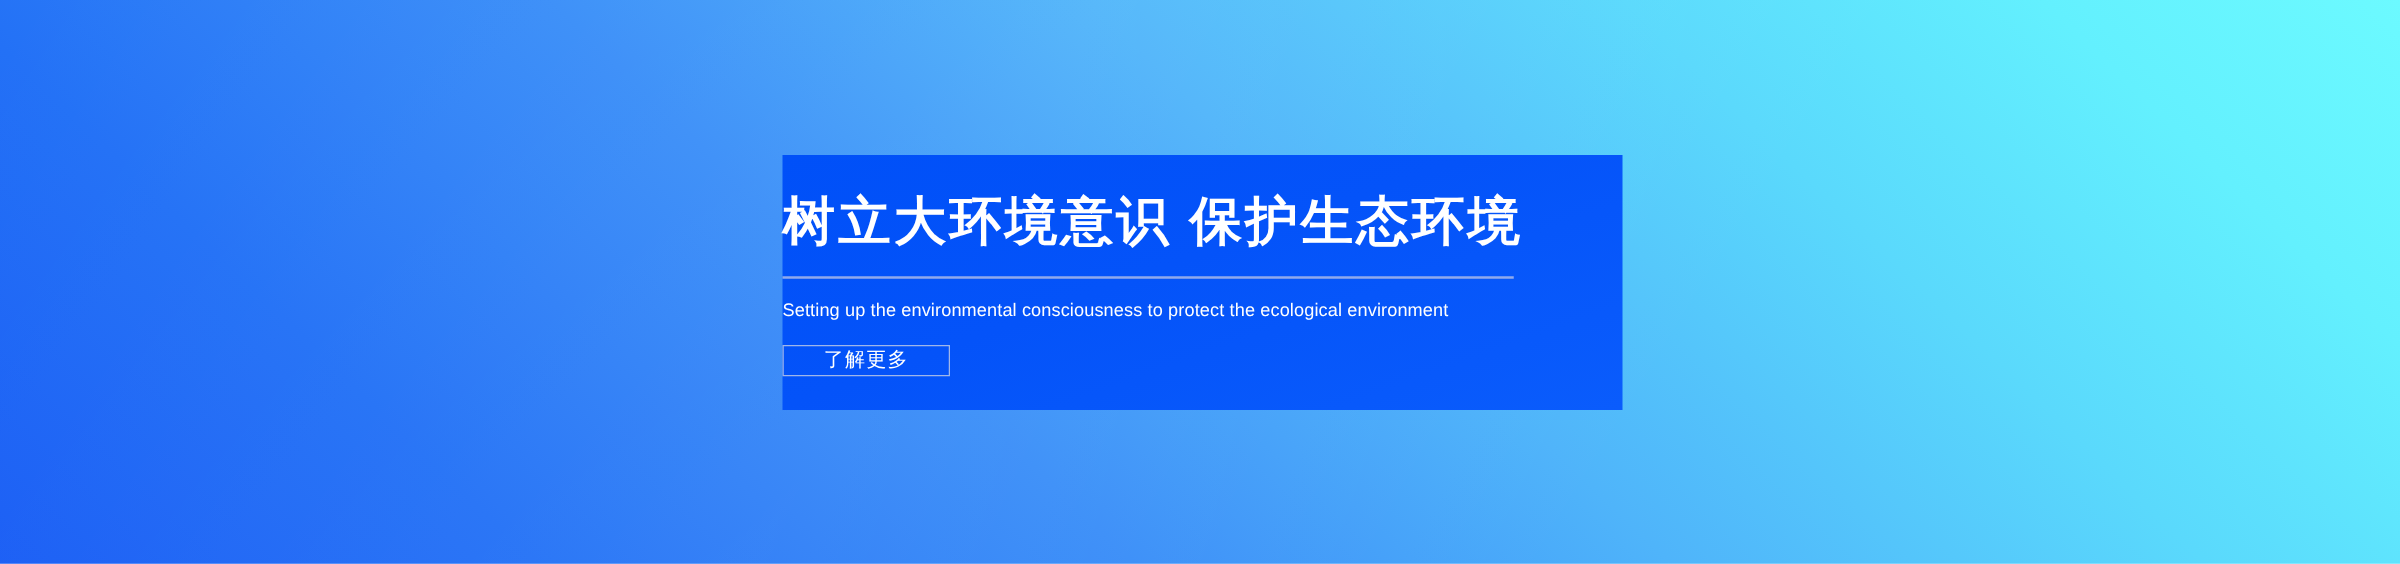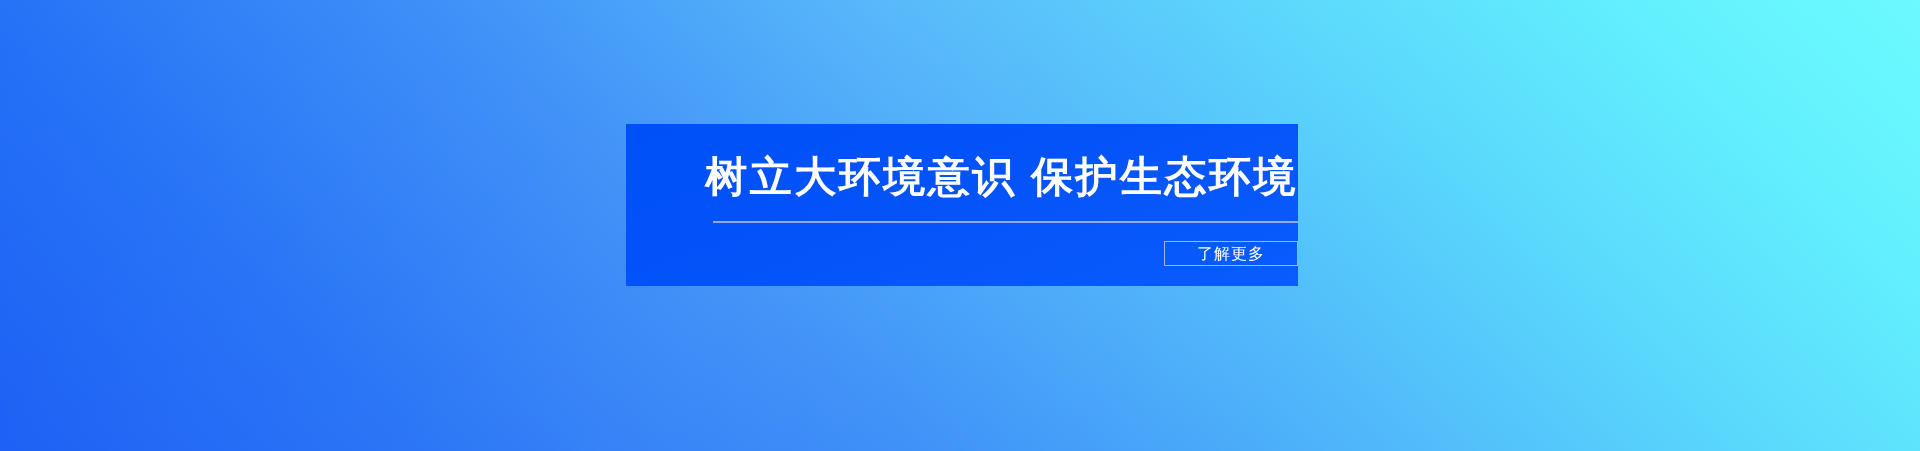--- a/index.html
+++ b/index.html
@@ -41,26 +41,26 @@
         rgba(255,255,255,0.00) 70%);
     pointer-events: none;
   }
 
   
   .hero-card {
     position: absolute;
     left: 626px;
     top: 124px;
     width: 672px;
-    height: 162px;
+    height: 204px;
     background: linear-gradient(160deg, #0050f8 0%, #0453f9 45%, #0a5cfc 100%);
     box-sizing: border-box;
     display: flex;
     flex-direction: column;
-    align-items: flex-end;
+    align-items: flex-start;
   }
 
   .hero-title {
     margin: 0;
     padding: 0;
     color: #ffffff;
     font-size: 42px;
     line-height: 1;
     font-weight: 700;
     letter-spacing: 2.5px;
@@ -115,17 +115,18 @@
 <div class="banner-stage">
 
   <div class="banner-sheen"></div>
 
   <div class="hero-card">
 
     <h1 class="hero-title">树立大环境意识 保护生态环境</h1>
 
     <div class="hero-divider"></div>
 
+    <p class="hero-subtitle">Setting up the environmental consciousness to protect the ecological environment</p>
 
     <button class="hero-cta">了解更多</button>
 
   </div>
 </div>
 
 </body></html>

